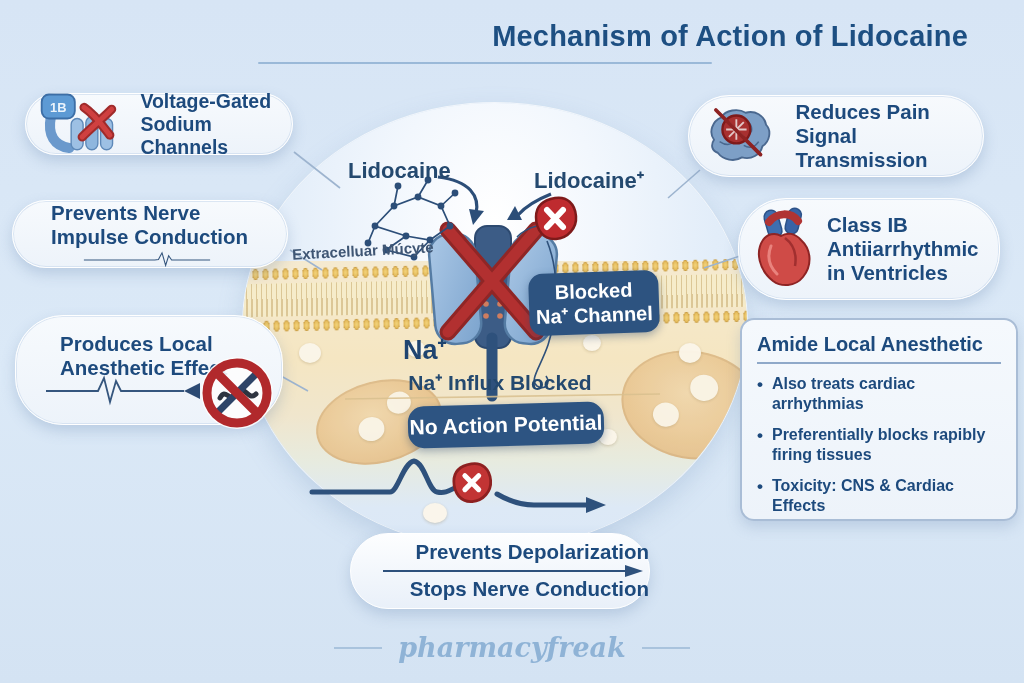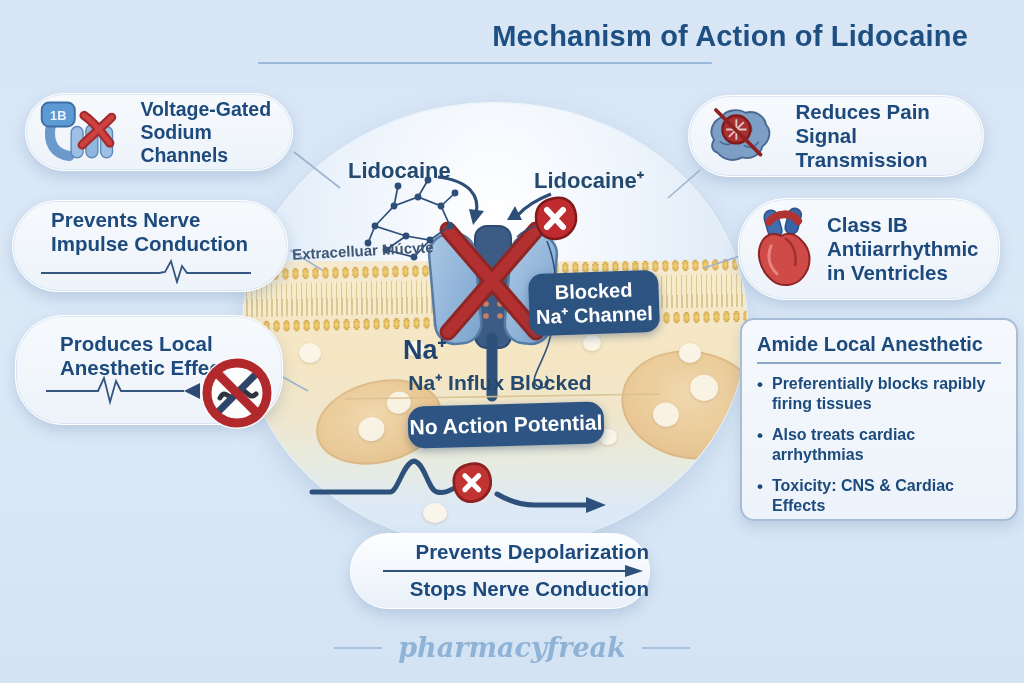--- a/index.html
+++ b/index.html
@@ -38,23 +38,23 @@
   .org2 { left:378px; top:248px; width:142px; height:108px; transform:rotate(10deg); }
   .vdot { position:absolute; border-radius:50%; background:#fbf6ea;
     box-shadow:0 1px 3px rgba(150,130,90,.35); opacity:.95; }
 
   
   .bubble { background:linear-gradient(180deg,#f7fafd 0%,#edf3fa 100%);
     border:1px solid #ffffff; border-radius:48px;
     box-shadow:0 6px 14px rgba(110,140,180,.30), inset 0 0 0 1px rgba(200,216,236,.6);
     display:flex; align-items:center; color:#1d4a7d; z-index:4; }
   .bubble .txt { font-weight:bold; line-height:1.18; }
-  .b1 { left:25px; top:93px; width:268px; height:78px; padding-left:12px; gap:6px; }
+  .b1 { left:25px; top:93px; width:268px; height:62px; padding-left:12px; gap:6px; }
   .b1 .txt { font-size:19.5px;margin-left:8px; }
-  .b2 { left:12px; top:200px; width:276px; height:92px; flex-direction:column;
+  .b2 { left:12px; top:200px; width:276px; height:68px; flex-direction:column;
     justify-content:center; align-items:flex-start; padding-left:38px; }
   .b2 .txt { font-size:20.5px; }
   .b3 { left:15px; top:315px; width:268px; height:110px; flex-direction:column;
     justify-content:flex-start; align-items:flex-start; padding:16px 0 0 44px; }
   .b3 .txt { font-size:20.5px; }
   .b3 .nosign { position:absolute; right:6px; bottom:-8px; }
   .b3 .wave3 { position:absolute; left:30px; bottom:18px; }
   .r1 { left:688px; top:95px; width:296px; height:82px; padding-left:12px; gap:20px; }
   .r1 .txt { font-size:20.5px; }
   .r2 { left:738px; top:198px; width:262px; height:102px; padding-left:12px; gap:10px; }
@@ -313,24 +313,24 @@
   <div class="txt">
     <div>Class IB</div>
     <div>Antiiarrhythmic</div>
     <div>in Ventricles</div>
   </div>
 </div>
 
 <div class="abs amide">
   <div class="amide-title">Amide Local Anesthetic</div>
   <div class="bullet">
-      <span>Preferentially blocks rapibly firing tissues</span>
+      <span>Also treats cardiac arrhythmias</span>
     </div>
   <div class="bullet">
-      <span>Also treats cardiac arrhythmias</span>
+      <span>Preferentially blocks rapibly firing tissues</span>
     </div>
   <div class="bullet">
       <span>Toxicity: CNS &amp; Cardiac Effects</span>
     </div>
 </div>
 
 <div class="abs bottom-pill">
   <div class="txt">Prevents Depolarization</div>
   <svg width="272" height="14" viewBox="0 0 272 14">
     <path d="M6,7 H248" stroke="#2e517c" stroke-width="2"></path>

